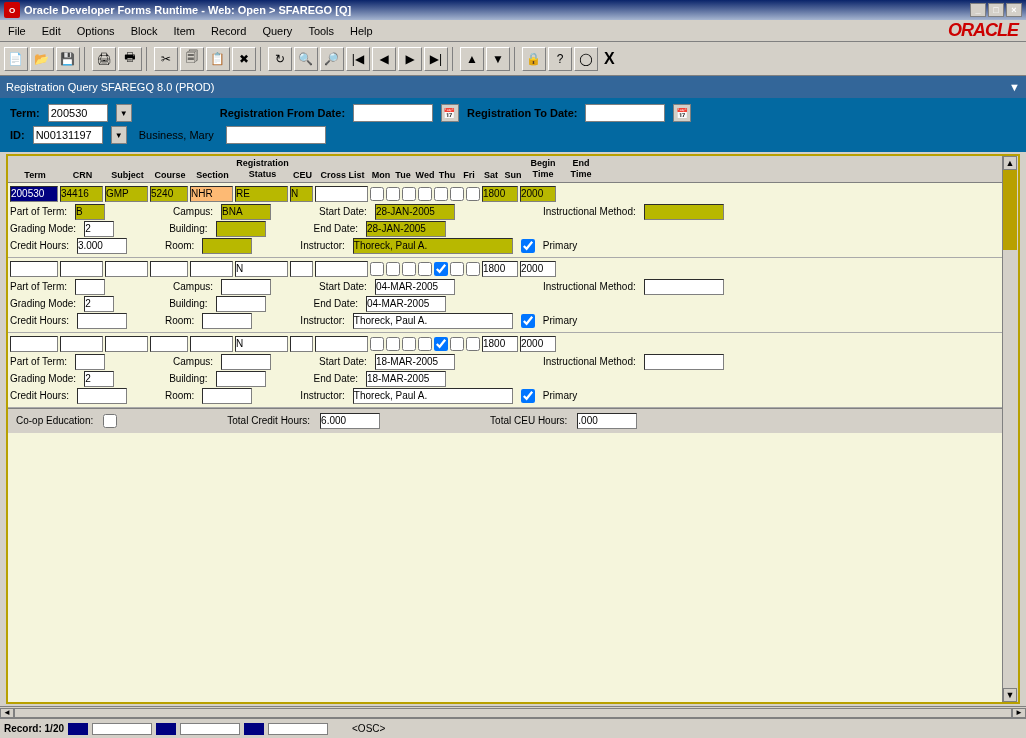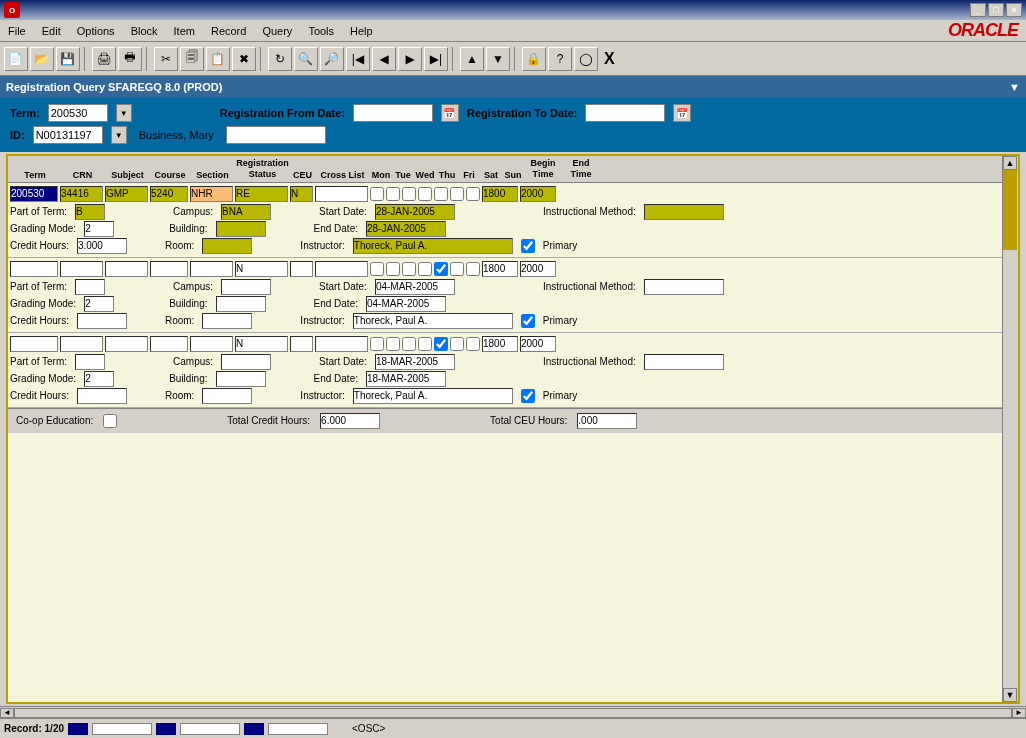--- a/index.html
+++ b/index.html
@@ -48,21 +48,21 @@
     
     
     .reg-query-bar {
       background: #336699;
       color: white;
       height: 22px;
       display: flex;
       align-items: center;
       padding: 0 6px;
       font-size: 11px;
-      font-weight: bold;
+      font-weight: normal;
     }
     .form-row { display: flex; align-items: center; margin-bottom: 4px; gap: 8px; }
     .form-label { font-size: 11px; font-weight: bold; }
     .form-input {
       border: 1px solid #808080;
       background: white;
       height: 18px;
       font-size: 11px;
       padding: 1px 2px;
     }
@@ -112,20 +112,21 @@
       font-style: italic;
       padding-right: 8px;
       letter-spacing: -1px;
     }
   </style>
 </head>
 <body>
 
 <div class="title-bar">
   <div class="title-bar-icon">O</div>
+  <span>Oracle Developer Forms Runtime - Web:  Open &gt; SFAREGO [Q]</span>
   <div class="title-bar-buttons">
     <div class="title-bar-btn">_</div>
     <div class="title-bar-btn">□</div>
     <div class="title-bar-btn">×</div>
   </div>
 </div>
 
 <div class="menubar-with-logo">
   <span class="menu-item">File</span>
   <span class="menu-item">Edit</span>

